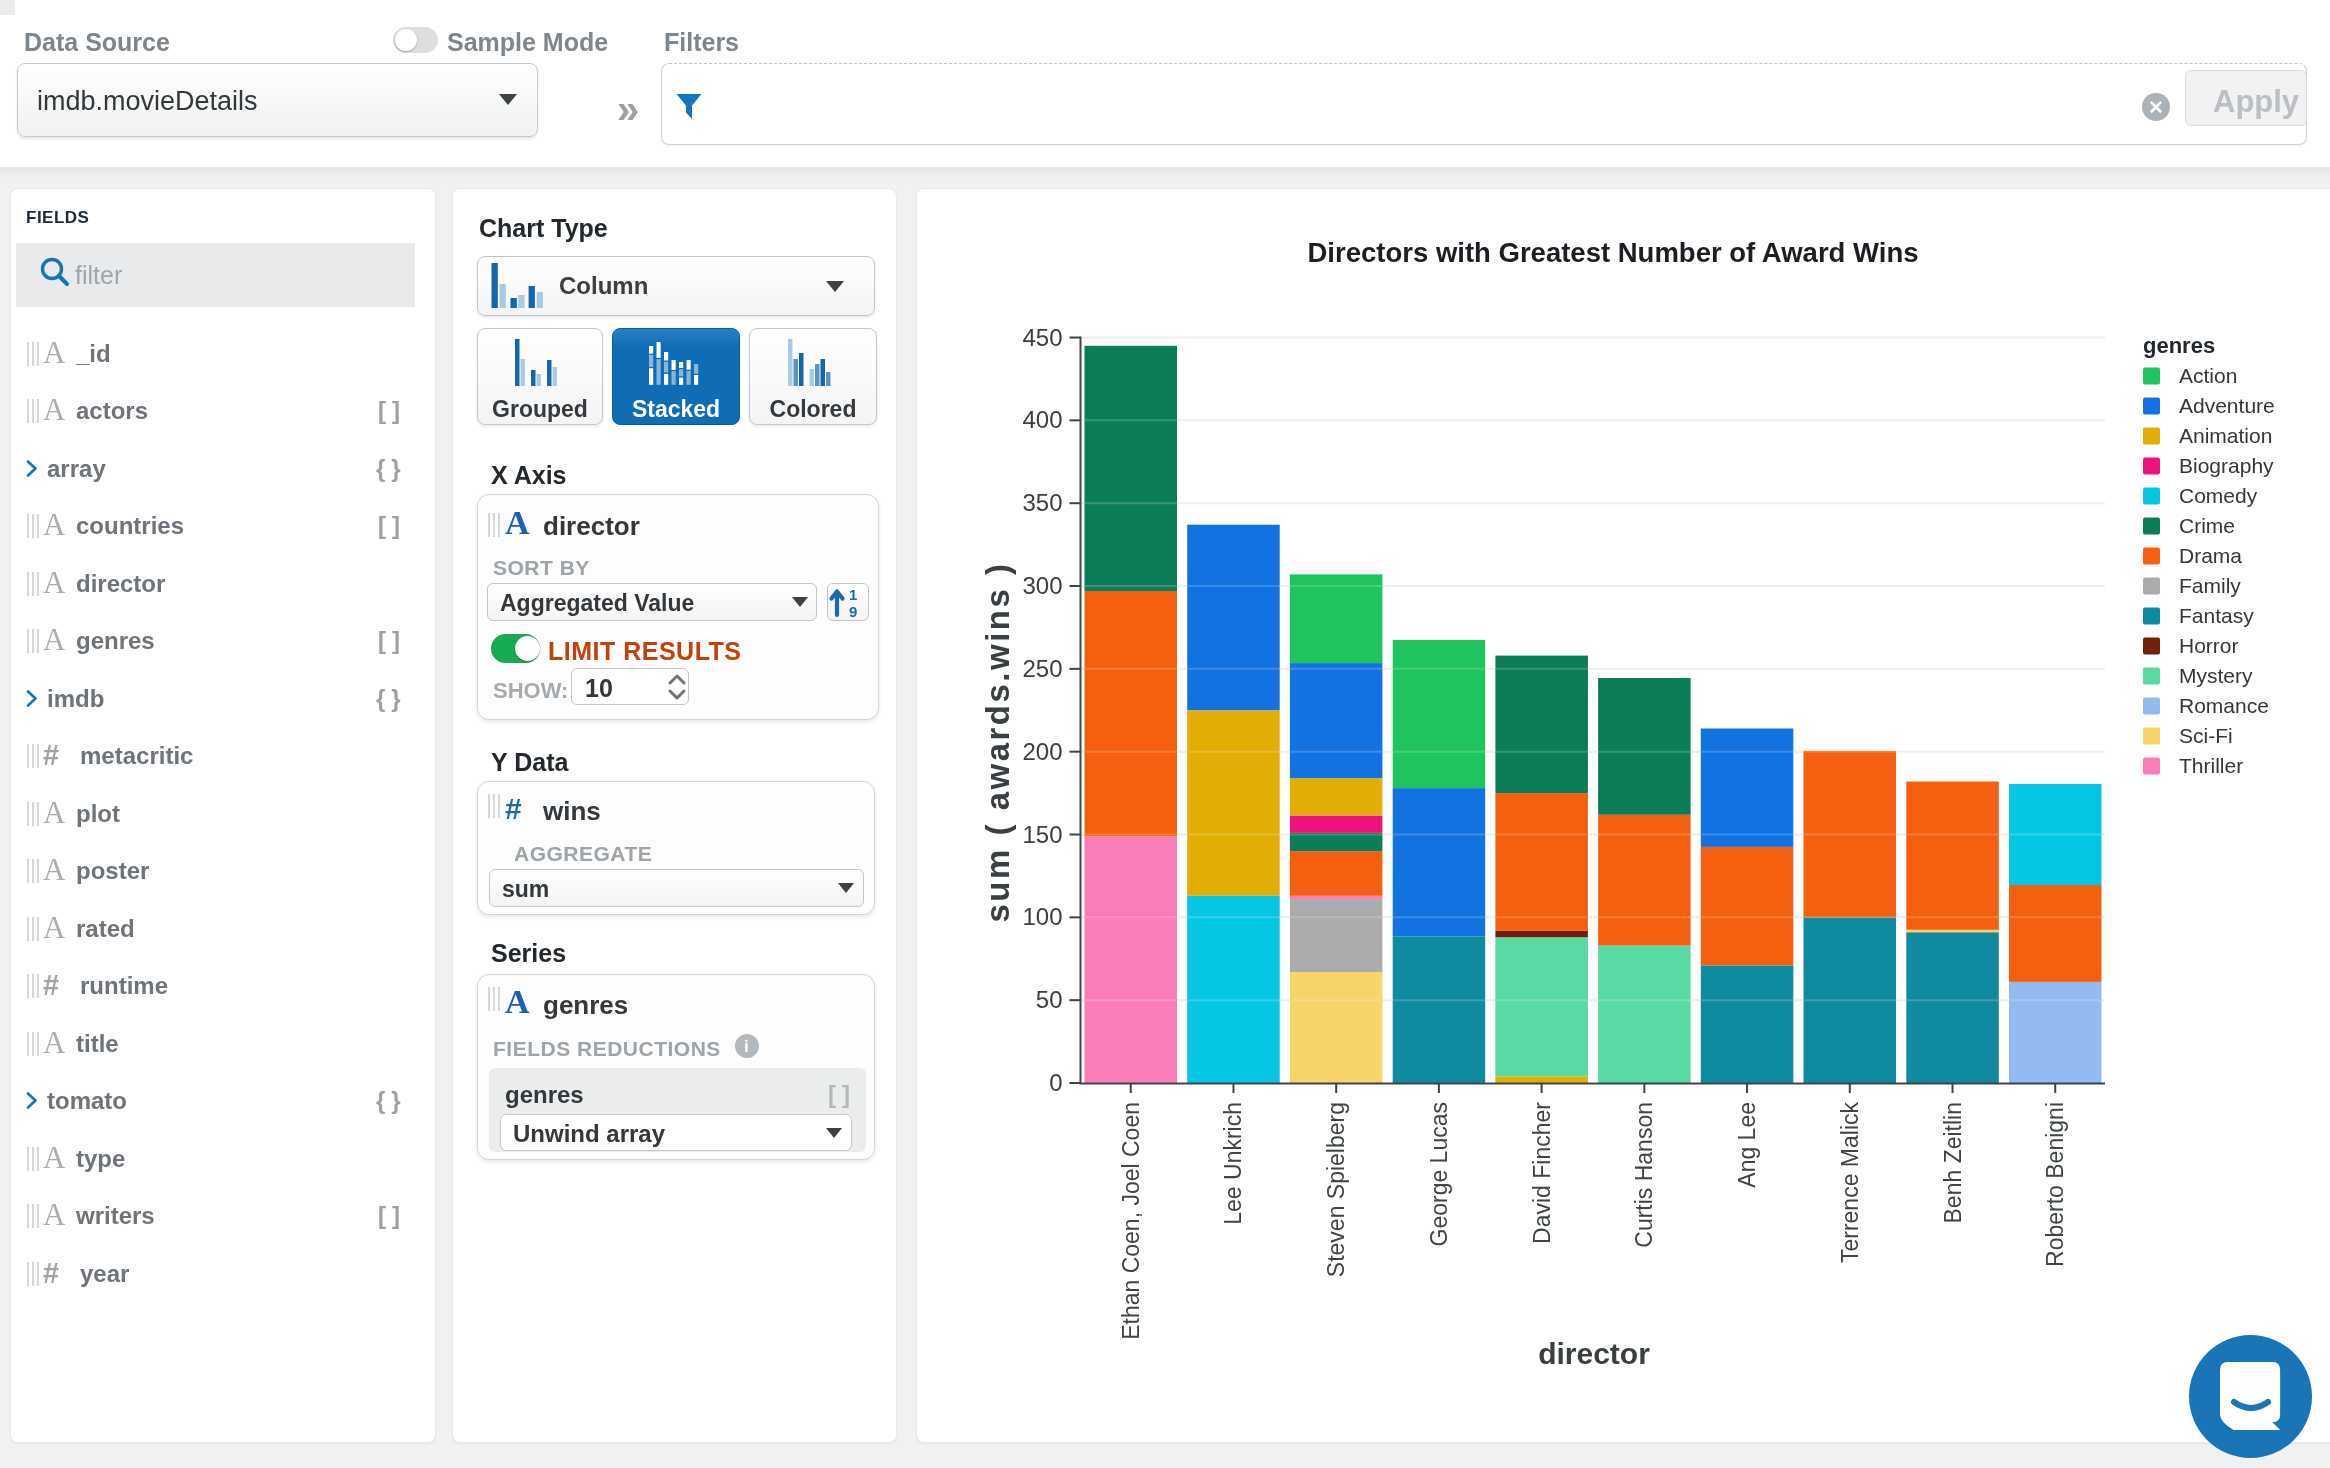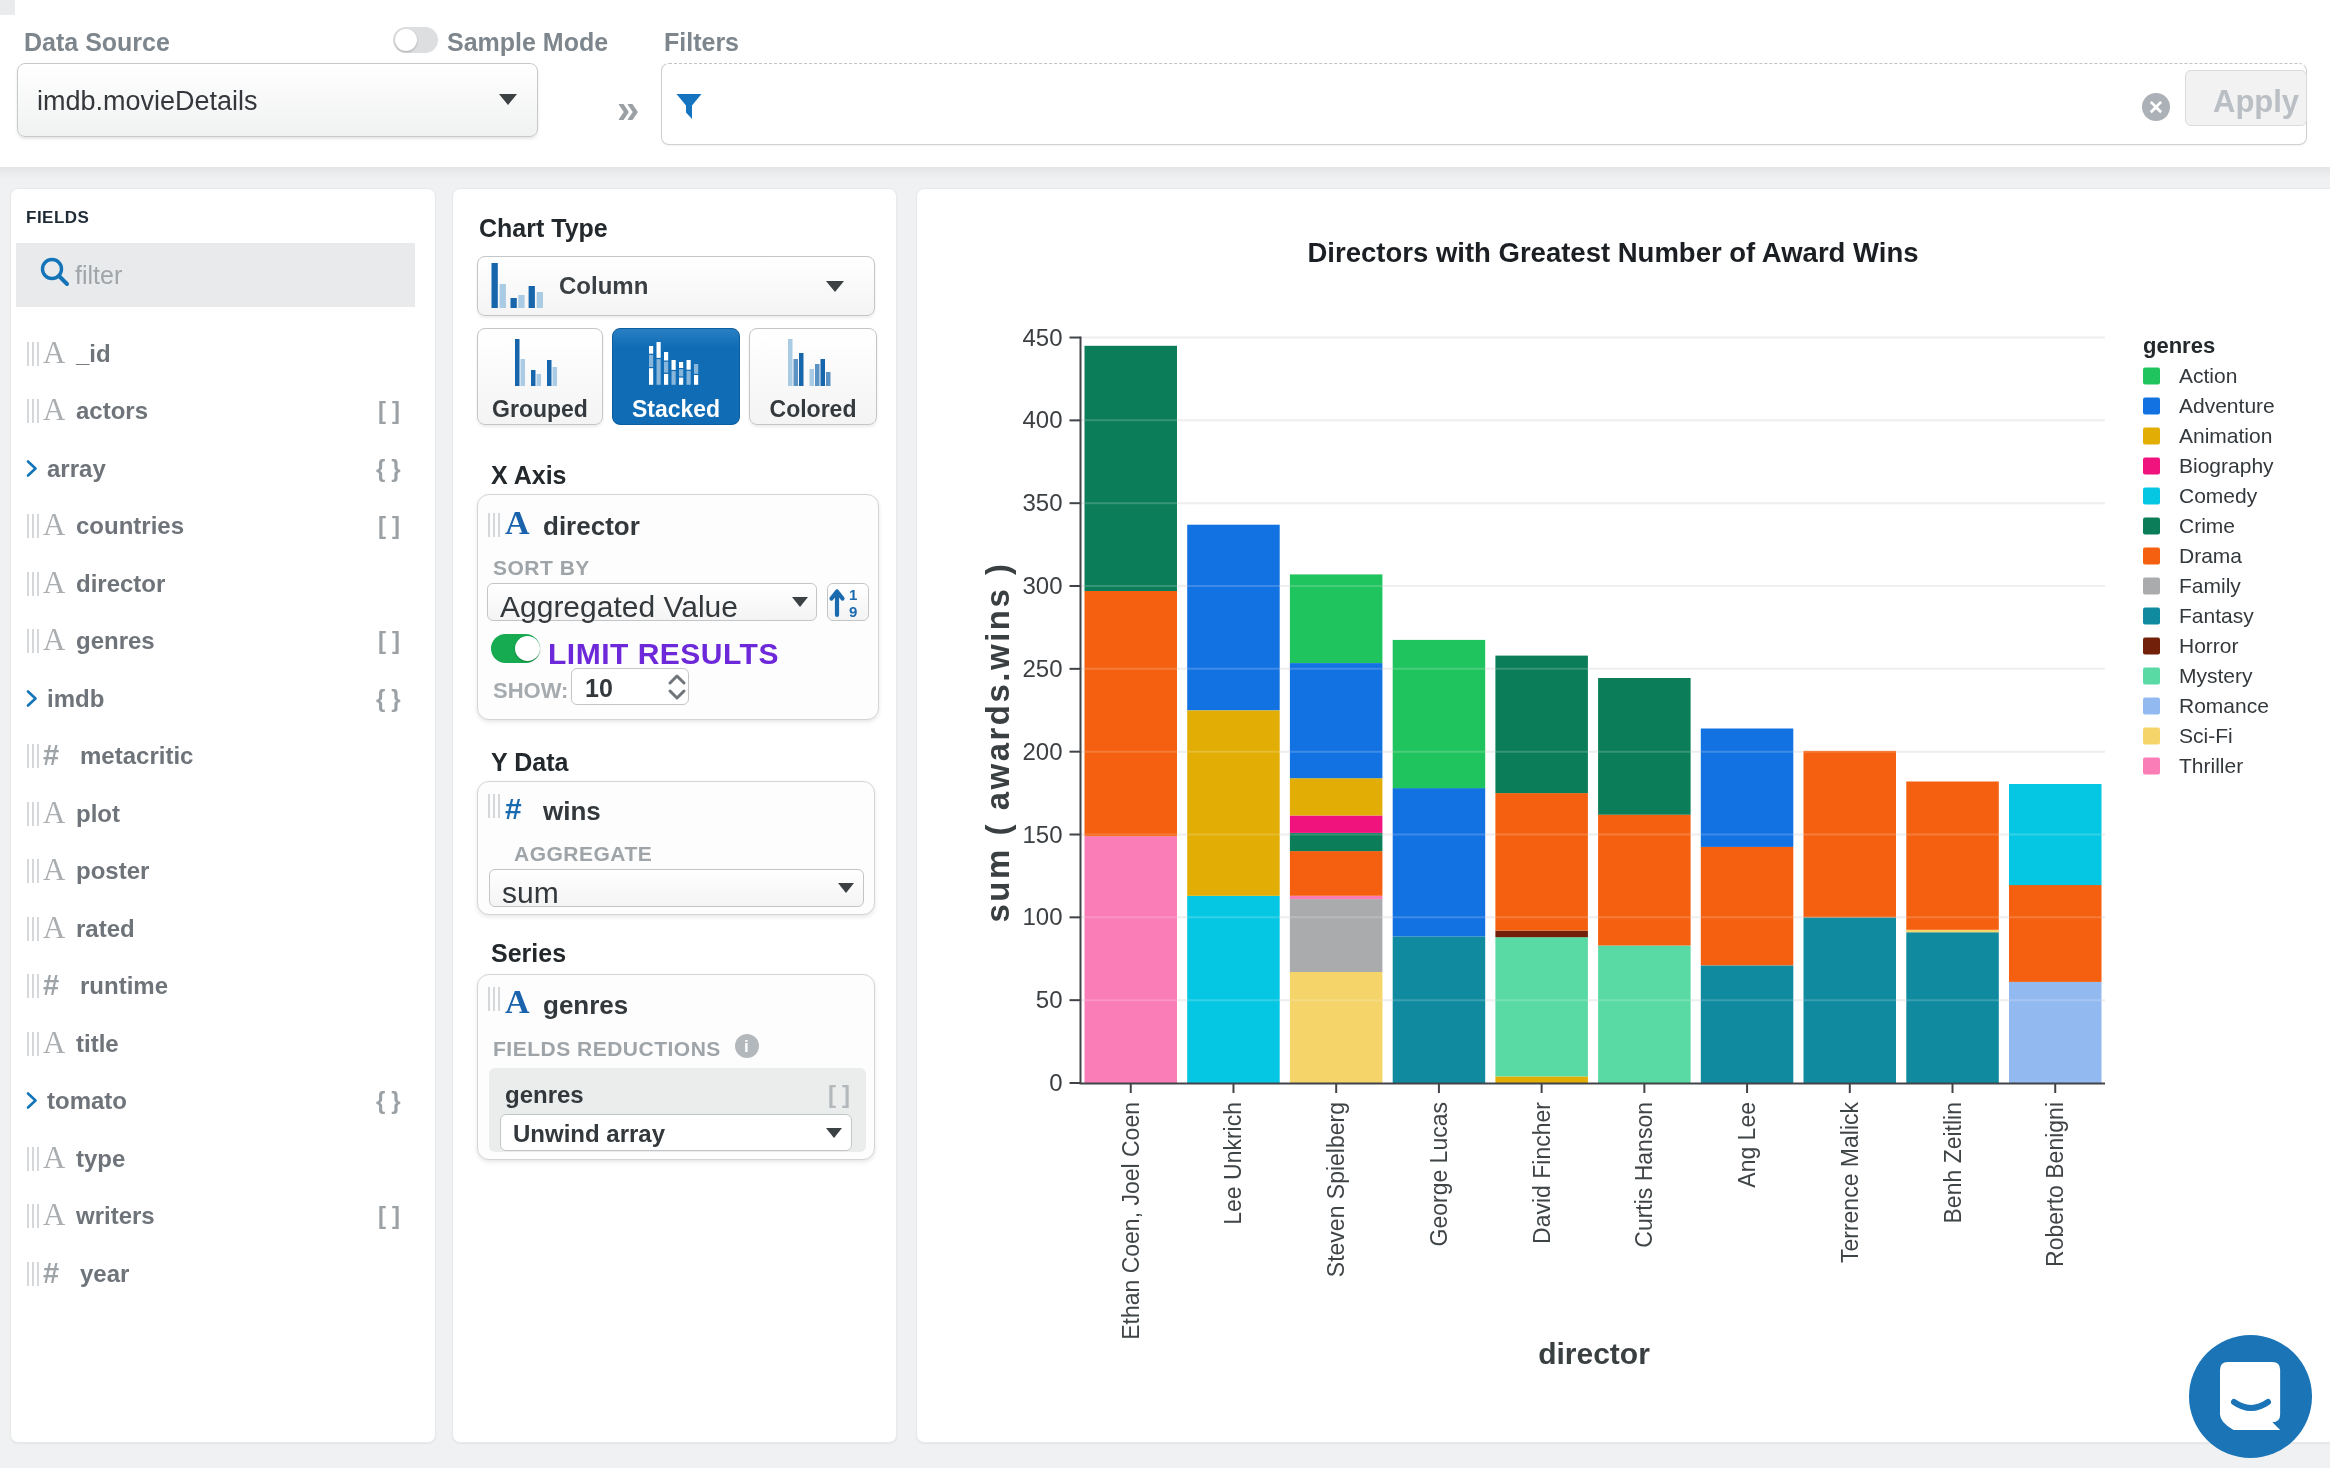--- a/index.html
+++ b/index.html
@@ -9,21 +9,21 @@
 .selbox{position:absolute;background:linear-gradient(#ffffff,#f0f1f1);border:1px solid #c7cacc;border-radius:8px;box-shadow:0 2px 3px rgba(0,0,0,0.10)}
 .caret{position:absolute;width:0;height:0;border-left:9px solid transparent;border-right:9px solid transparent;border-top:11px solid #3c4144}
 .grip{position:absolute;width:12px;height:24px;background:repeating-linear-gradient(90deg,#d5d8da 0 2px,transparent 2px 5px)}
 .aico{position:absolute;font-family:"Liberation Serif",serif;font-size:31px;color:#aaaeb1;line-height:1}
 .hico{position:absolute;font-size:29px;font-weight:bold;color:#9da3a7;line-height:1}
 .fname{position:absolute;font-size:24px;font-weight:bold;color:#6e747a;line-height:1.2}
 .bric{position:absolute;font-size:24px;font-weight:bold;color:#9ba1a5;line-height:1.2}
 .mh{position:absolute;font-weight:bold;font-size:25px;color:#23282c}
 .glabel{position:absolute;font-weight:bold;font-size:21px;color:#9ea4a8;letter-spacing:0.5px}
 .inselect{position:absolute;background:linear-gradient(#ffffff,#f4f4f4);border:1px solid #c3c6c8;border-radius:6px}
-.inseltext{position:absolute;font-weight:normal;font-size:30px;color:#33383c}
+.inseltext{position:absolute;font-weight:bold;font-size:23px;color:#33383c}
 .scaret{position:absolute;width:0;height:0;border-left:8px solid transparent;border-right:8px solid transparent;border-top:10px solid #3c4144}
 .fieldcard{position:absolute;background:#fdfdfd;border:1px solid #d2d5d7;border-radius:12px;box-shadow:0 2px 4px rgba(0,0,0,0.10)}
 
 </style></head><body>
 <div class="abs" style="left:0;top:0;width:2330px;height:167px;background:#fff"></div>
 <div class="abs" style="left:0;top:0;width:15px;height:15px;background:#e9ebec"></div>
 <div class="abs" style="left:0;top:167px;width:2330px;height:12px;background:linear-gradient(#e3e5e6,#eff1f2)"></div>
 <span class="hlabel" style="left:24px;top:28px">Data Source</span>
 <div class="selbox" style="left:17px;top:63px;width:521px;height:74px"></div>
 <span class="abs" style="left:37px;top:86px;font-size:27px;color:#34383c">imdb.movieDetails</span>
@@ -209,21 +209,21 @@
 <span class="inseltext" style="left:500px;top:590px">Aggregated Value</span>
 <div class="scaret" style="left:792px;top:597px"></div>
 <div class="inselect" style="left:827px;top:583px;width:42px;height:38px"></div>
 <svg width="34" height="38" viewBox="0 0 34 38" style="position:absolute;left:827px;top:584px">
     <path d="M10 31 V9 M10 7.5 L4.5 14.5 M10 7.5 L15.5 14.5" stroke="#1a6ab0" stroke-width="4.2" fill="none" stroke-linecap="round" stroke-linejoin="round"></path>
     <text x="22" y="16" font-family="Liberation Sans, sans-serif" font-size="15" font-weight="bold" fill="#1a6ab0">1</text>
     <text x="22" y="33" font-family="Liberation Sans, sans-serif" font-size="15" font-weight="bold" fill="#1a6ab0">9</text>
   </svg>
 <div class="abs" style="left:491px;top:634px;width:49px;height:29px;border-radius:15px;background:#16ab51"></div>
 <div class="abs" style="left:515px;top:636px;width:25px;height:25px;border-radius:50%;background:#fff;box-shadow:0 1px 2px rgba(0,0,0,0.25)"></div>
-<span class="abs" style="left:548px;top:637px;font-size:30px;font-weight:bold;color:#6d28d9;letter-spacing:0.5px">LIMIT RESULTS</span>
+<span class="abs" style="left:548px;top:637px;font-size:25px;font-weight:bold;color:#c2410c;letter-spacing:0.5px">LIMIT RESULTS</span>
 <span class="abs" style="left:493px;top:678px;font-size:22px;font-weight:bold;color:#a6abaf">SHOW:</span>
 <div class="abs" style="left:571px;top:668px;width:118px;height:37px;background:#fff;border:1px solid #c3c6c8;border-radius:6px"></div>
 <span class="abs" style="left:585px;top:674px;font-size:25px;font-weight:bold;color:#33383c">10</span>
 <svg width="22" height="30" viewBox="0 0 22 30" style="position:absolute;left:666px;top:672px">
     <path d="M4 11 L11 4 L18 11" stroke="#6f757a" stroke-width="3" fill="none" stroke-linecap="round" stroke-linejoin="round"></path>
     <path d="M4 19 L11 26 L18 19" stroke="#6f757a" stroke-width="3" fill="none" stroke-linecap="round" stroke-linejoin="round"></path>
   </svg>
 <span class="mh" style="left:491px;top:748px">Y Data</span>
 <div class="fieldcard" style="left:477px;top:781px;width:398px;height:134px"></div>
 <span class="grip" style="left:488px;top:794px"></span>

